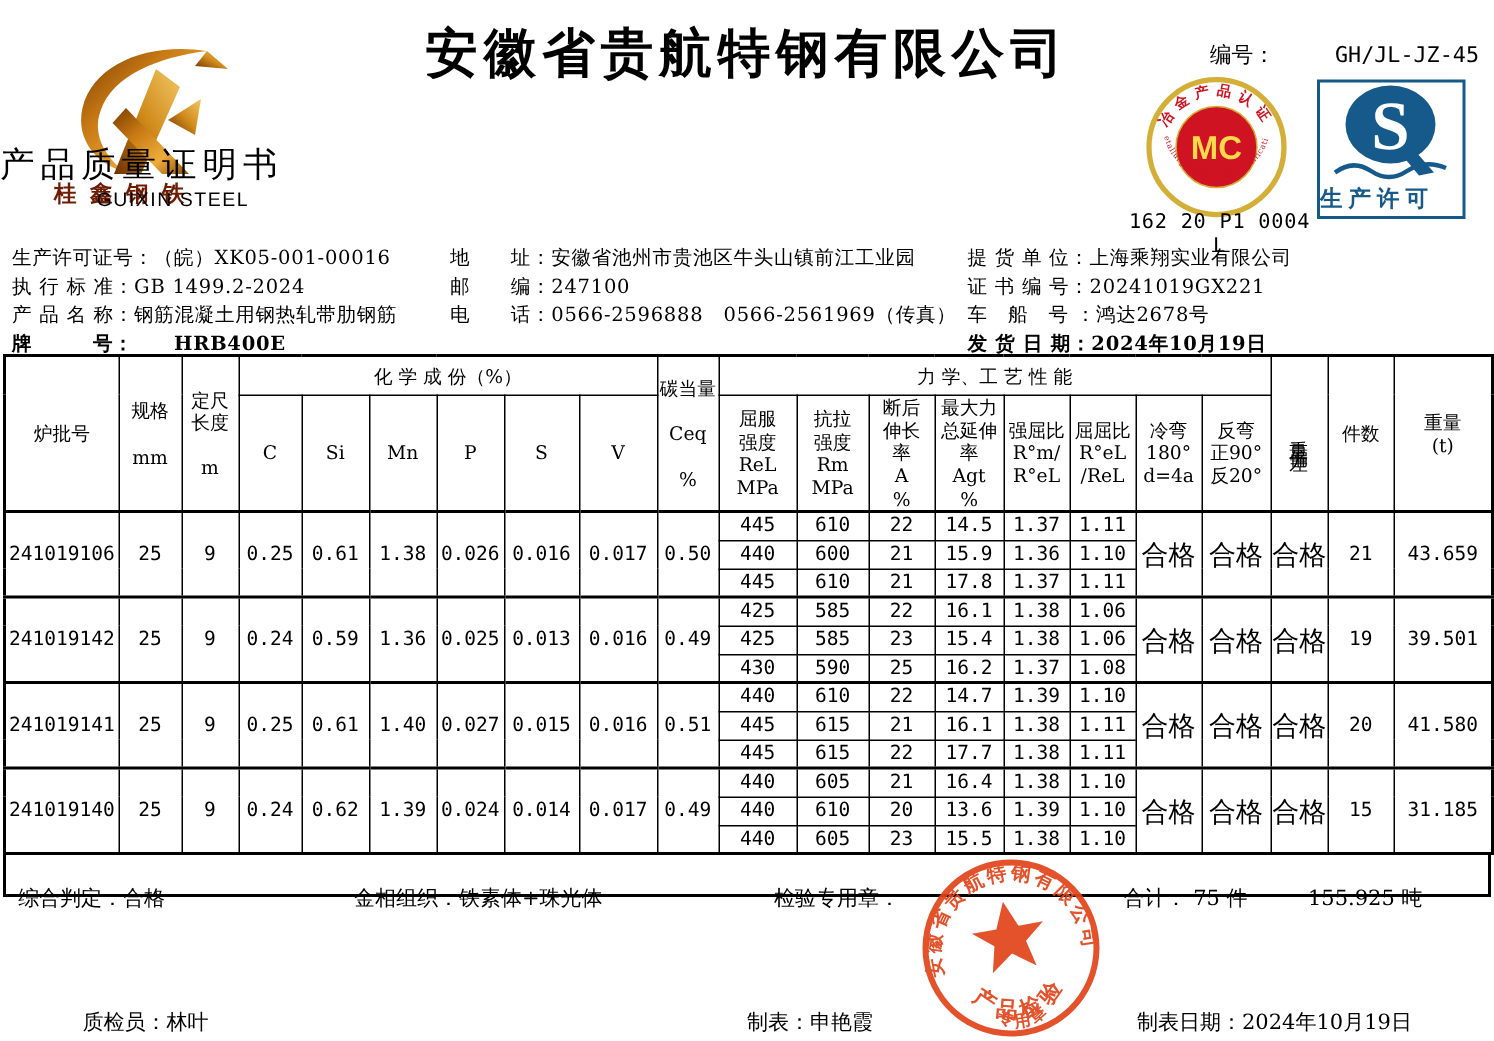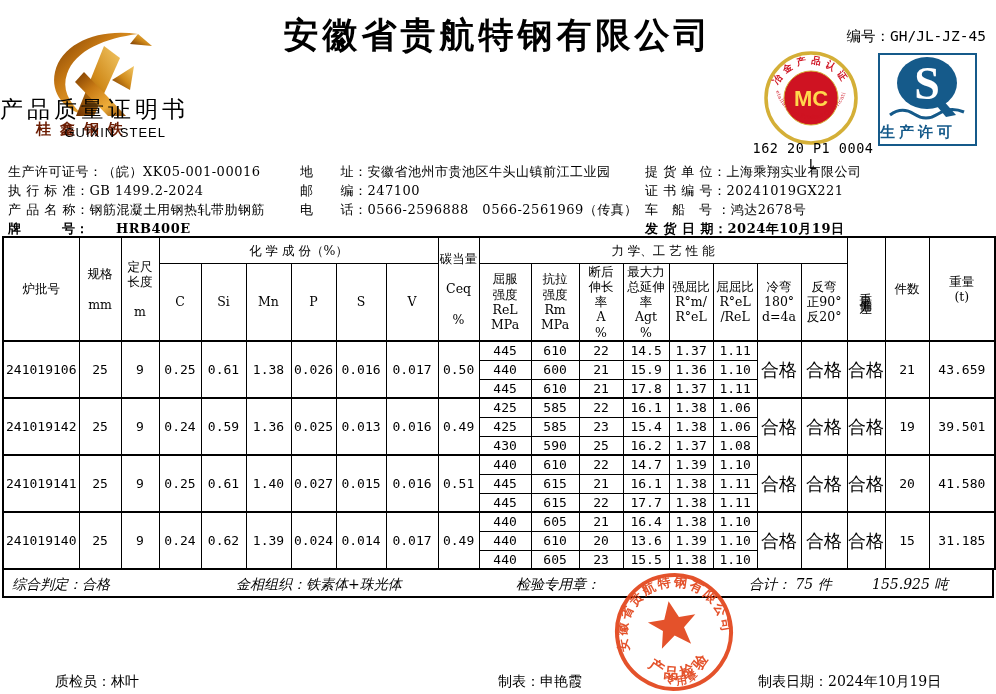--- a/index.html
+++ b/index.html
@@ -7,21 +7,21 @@
   body { width:996px; height:694px; overflow:hidden;
          font-family:"DejaVu Serif","Liberation Serif",serif; color:#000; }
   #page { position:relative; width:996px; height:694px; background:#fff; }
 
   
   .company-title { position:absolute; left:0; top:12px; width:100%; text-align:center;
                    font-size:35px; font-weight:600; letter-spacing:4px; }
   .doc-title { position:absolute; left:0; top:94px; width:100%; 
                font-size:23px; letter-spacing:4px; }
   .doc-no { position:absolute; top:27px; right:10px; font-size:14.5px; }
-  .doc-no b { font-weight:400; font-family:"DejaVu Sans Mono",monospace; }
+  .doc-no b { font-weight:400; font-family:"DejaVu Sans Mono",monospace;margin-left:40px; }
 
   .logo-art { position:absolute; left:42px; top:28px; }
   .logo-cn { position:absolute; left:36px; top:120px; width:130px; text-align:left;
              font-size:15px; font-weight:bold; color:#6b1c02; letter-spacing:9px; }
   .logo-en { position:absolute; left:36px; top:125px; width:130px; text-align:right;
              font-size:13px; font-family:Liberation Sans, sans-serif; letter-spacing:1px; }
 
   .mc-logo { position:absolute; left:763px; top:50px; }
   .mc-code { position:absolute; left:748px; top:140px; width:130px; text-align:center;
              font-size:13.5px; font-family:"DejaVu Sans Mono",monospace; letter-spacing:0.5px; }
@@ -46,21 +46,21 @@
   .hs { height:78px; }
   tbody tr { height:19px; }
   tbody td { font-size:13px; font-family:"DejaVu Sans Mono","DejaVu Serif",monospace; }
   tbody td.cjk { font-family:Liberation Sans, sans-serif; font-size:18px; }
   tr.gstart td { border-top:2px solid #000; }
   .vert { writing-mode:vertical-rl; text-orientation:upright; margin:0 auto; letter-spacing:3px; }
 
   
   .summary { position:absolute; left:2px; top:568px; width:992px; height:30px;
              border:2px solid #000; border-top:none; }
-  .summary span { position:absolute; top:8px; font-size:14px;font-style:italic; }
+  .summary span { position:absolute; top:22px; font-size:14px; }
   .notes { position:absolute; left:2px; top:598px; width:992px; height:65px;
            border:2px solid #000; border-top:none; font-size:13px; }
   .notes-label { position:absolute; left:8px; top:4px; }
   .notes-line { position:absolute; left:48px; white-space:pre; }
   .nl0 { top:4px; } .nl1 { top:20px; } .nl2 { top:36px; } .nl3 { top:52px; left:76px; }
   .footer { position:absolute; left:0; top:663px; width:996px; height:31px; }
   .footer span { position:absolute; top:10px; font-size:14px; }
   .f-insp { left:55px; } .f-tab { left:498px; } .f-date { left:758px; }
 
   .stamp { position:absolute; left:596px; top:570px; pointer-events:none; opacity:0.92; }

